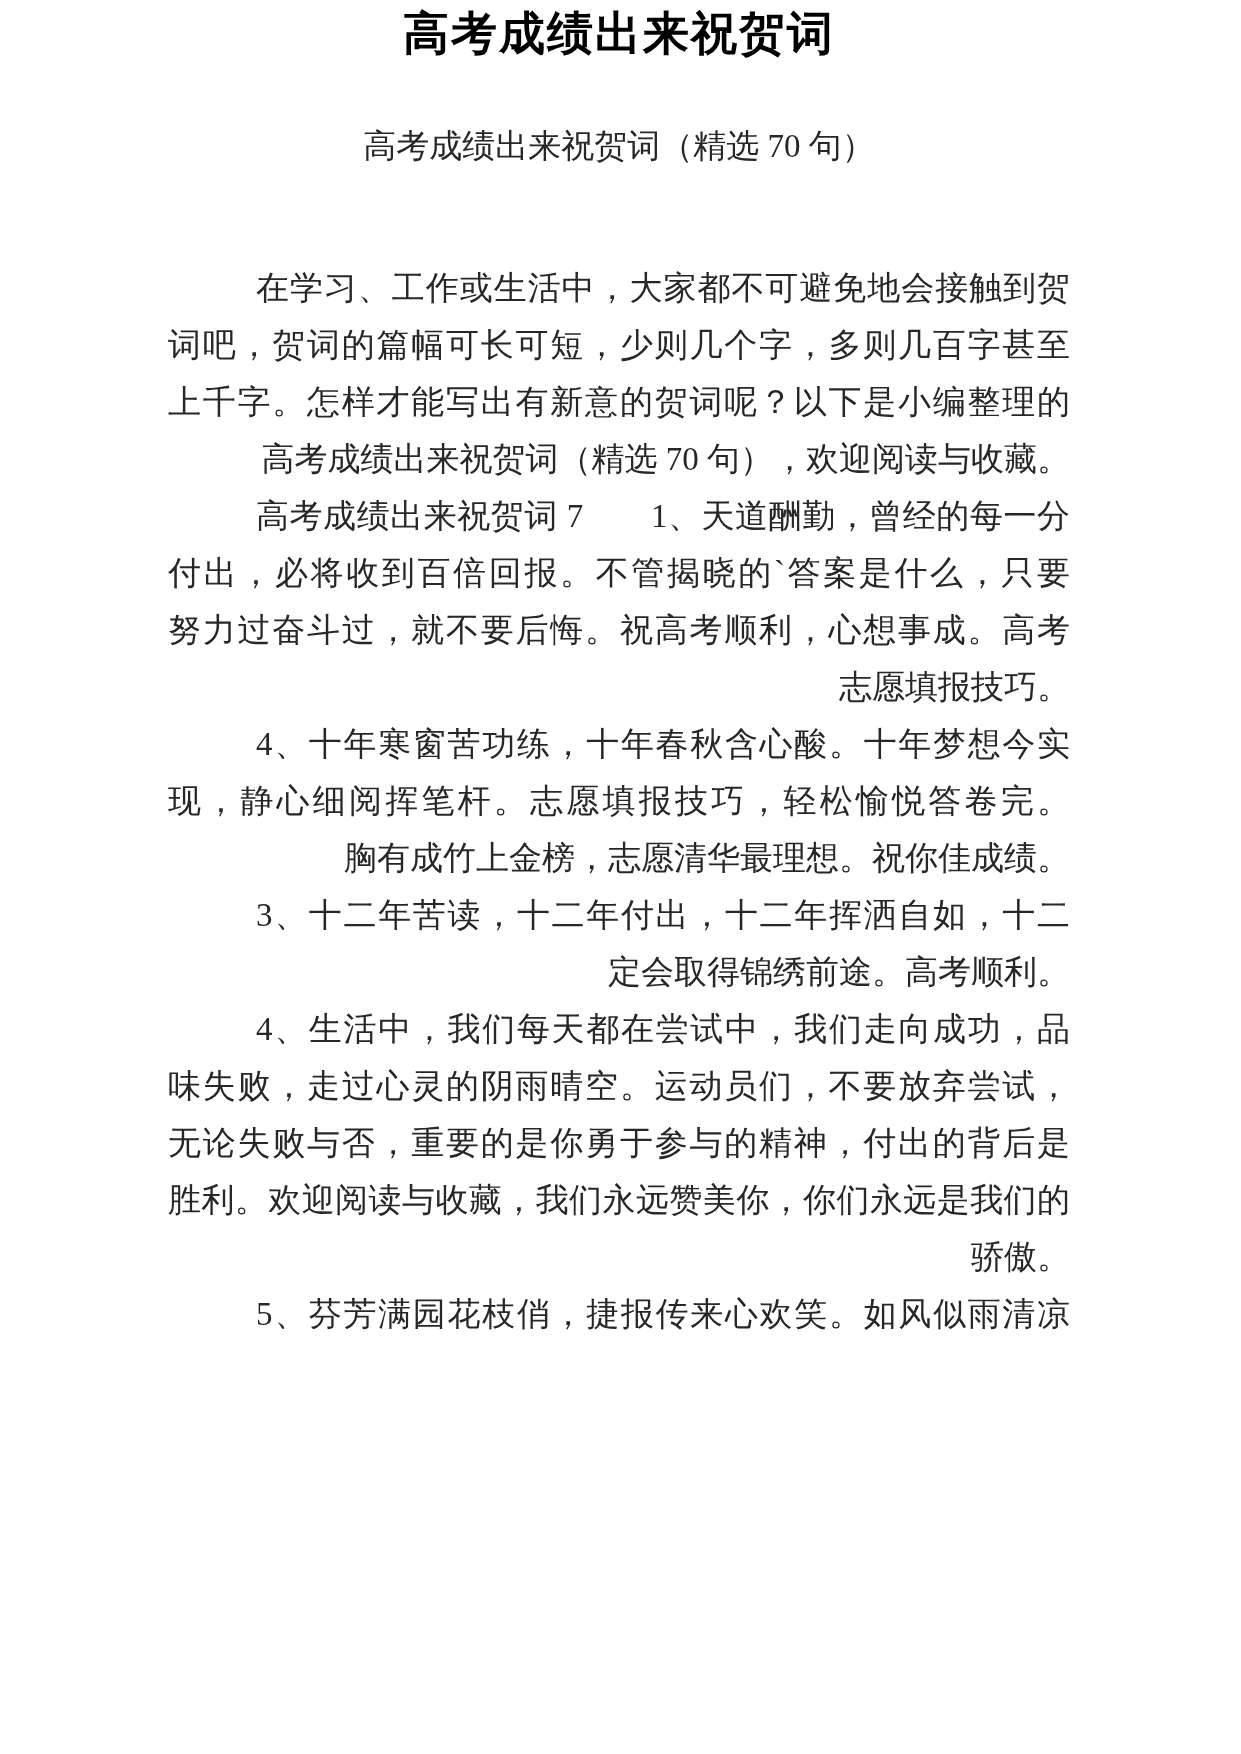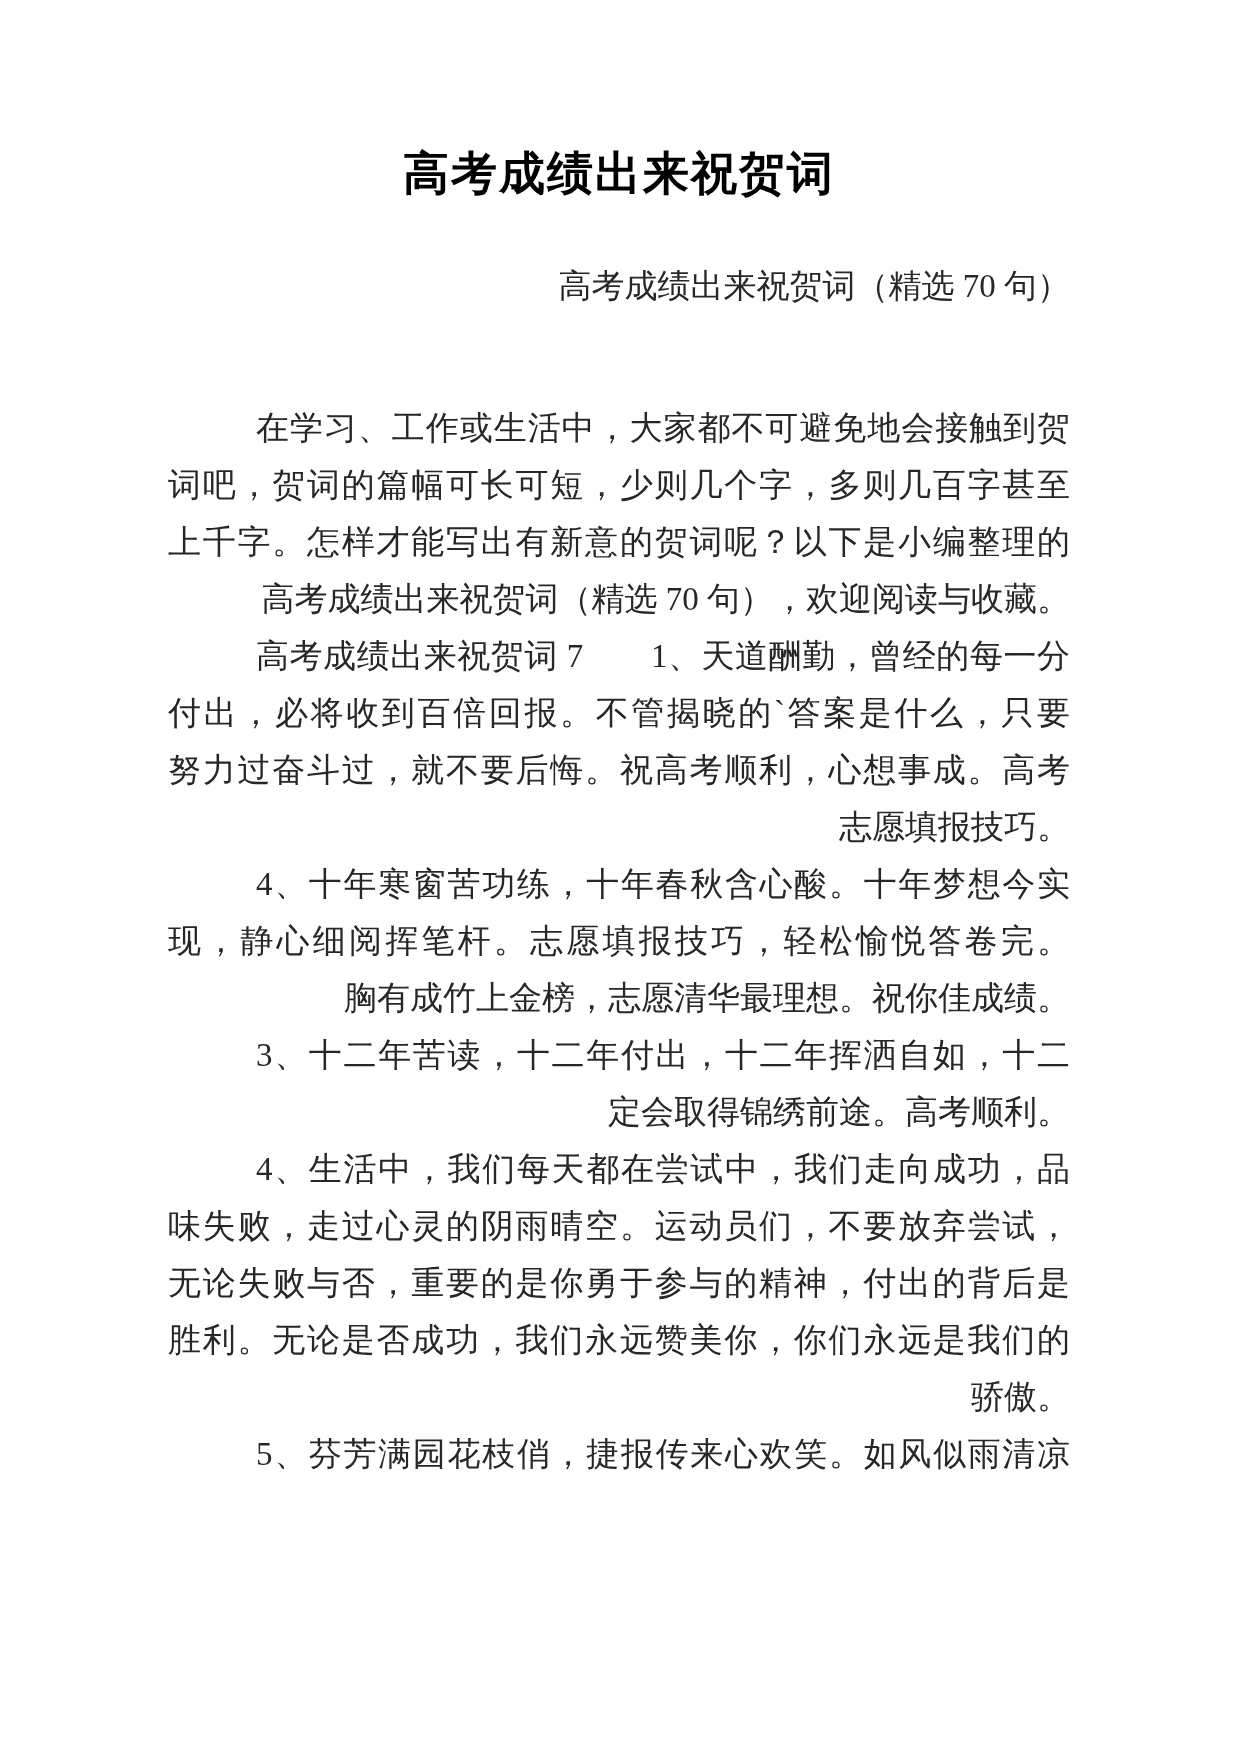--- a/index.html
+++ b/index.html
@@ -16,33 +16,32 @@
     font-family: "Liberation Serif", "DejaVu Serif", serif;
   }
   .content {
     position: absolute;
     left: 168px;
     width: 902px;
     top: 0;
   }
   .doc-title {
     margin: 0;
-    padding-top: 140px;
     font-size: 46px;
     line-height: 68px;
     font-weight: bold;
     text-align: center;
     color: var(--title-color, #000000);
     letter-spacing: 2px;
   }
   .doc-subtitle {
     margin-top: 54px;
     font-size: 33px;
     line-height: 48px;
-    text-align: right;
+    text-align: center;
     color: var(--text-color, #272727);
   }
   .doc-body {
     margin-top: 90px;
     font-size: 33px;
     color: var(--text-color, #272727);
   }
   .ln {
     height: 57px;
     line-height: 57px;
@@ -89,21 +88,21 @@
           <div class="ln">胸有成竹上金榜，志愿清华最理想。祝你佳成绩。</div>
         </div>
         <div>
           <div class="ln indent fill">3、十二年苦读，十二年付出，十二年挥洒自如，十二</div>
           <div class="ln">定会取得锦绣前途。高考顺利。</div>
         </div>
         <div>
           <div class="ln indent fill">4、生活中，我们每天都在尝试中，我们走向成功，品</div>
           <div class="ln fill">味失败，走过心灵的阴雨晴空。运动员们，不要放弃尝试，</div>
           <div class="ln fill">无论失败与否，重要的是你勇于参与的精神，付出的背后是</div>
-          <div class="ln fill">胜利。无论是否成功，我们永远赞美你，你们永远是我们的</div>
+          <div class="ln fill">胜利。欢迎阅读与收藏，我们永远赞美你，你们永远是我们的</div>
           <div class="ln">骄傲。</div>
         </div>
         <div>
           <div class="ln indent fill">5、芬芳满园花枝俏，捷报传来心欢笑。如风似雨清凉</div>
         </div>
       </div>
   </div>
 </div>
 
 </body></html>

